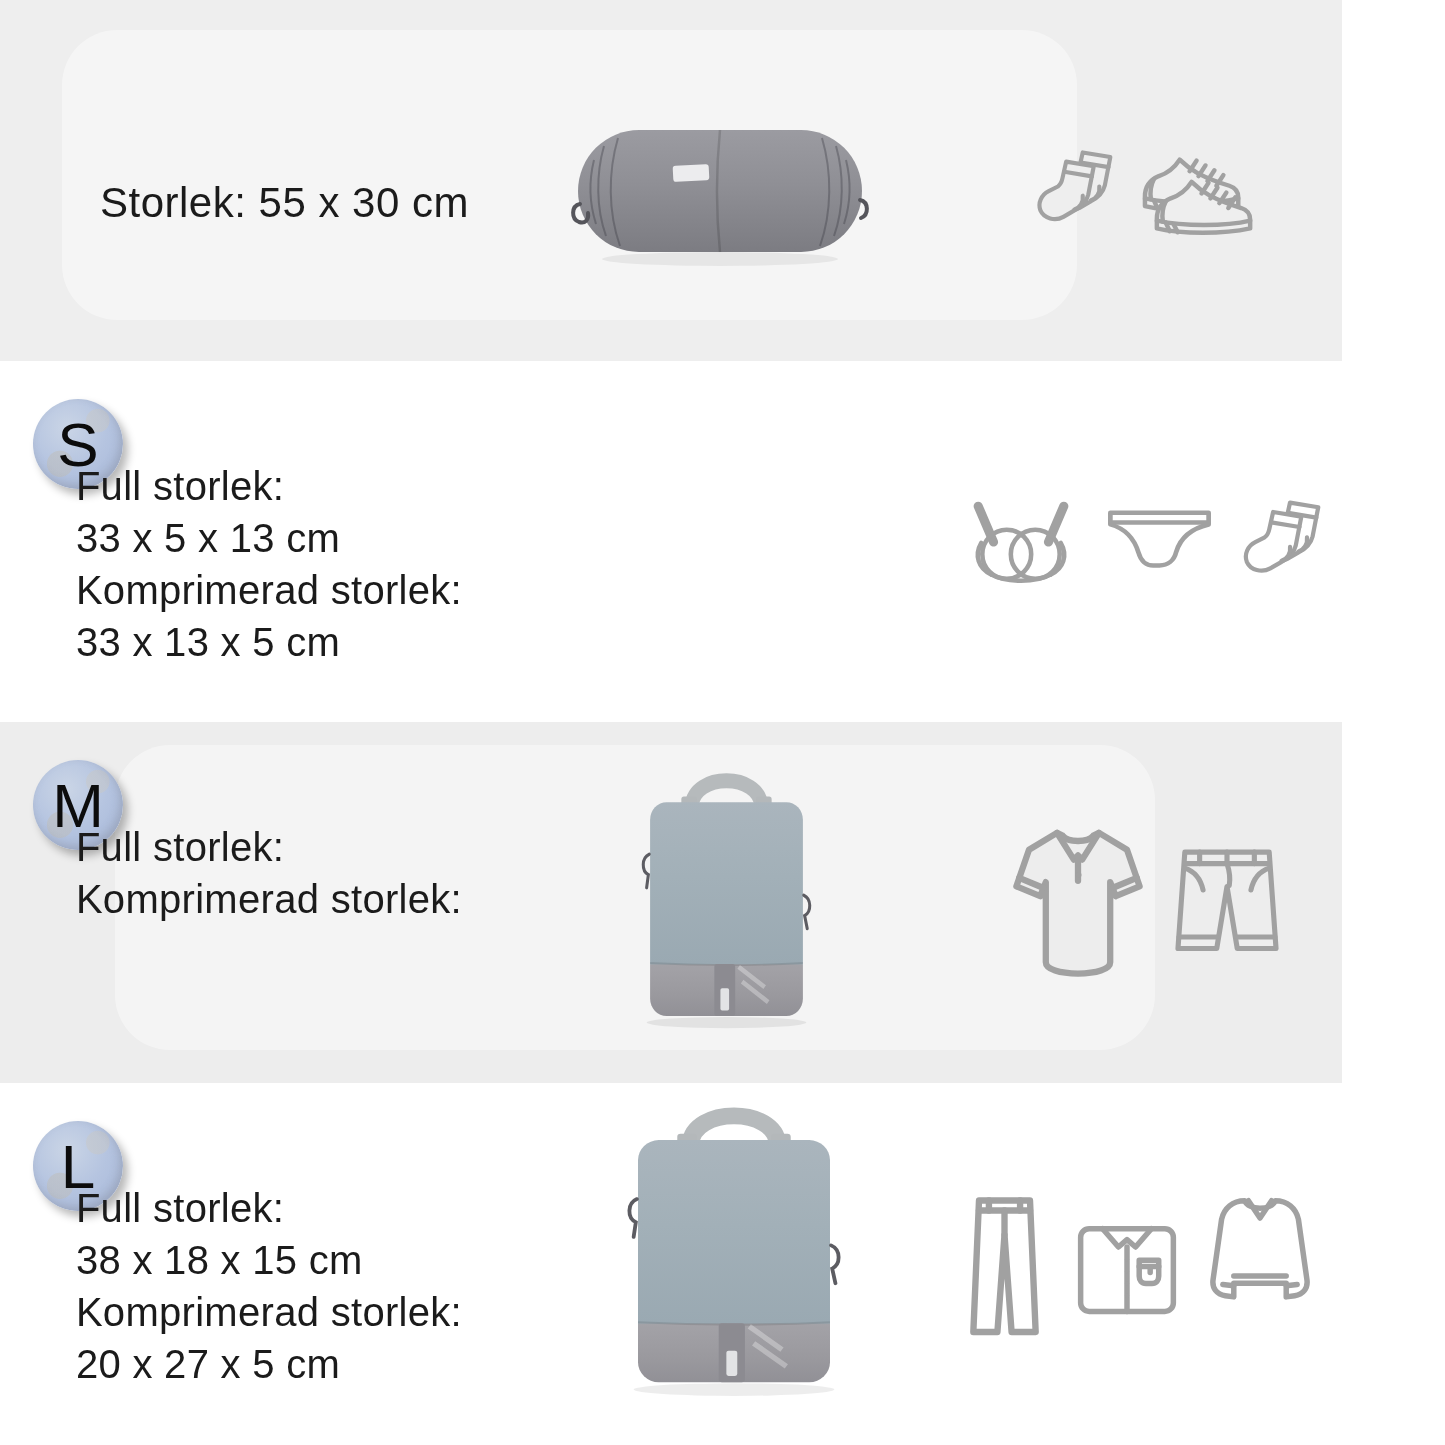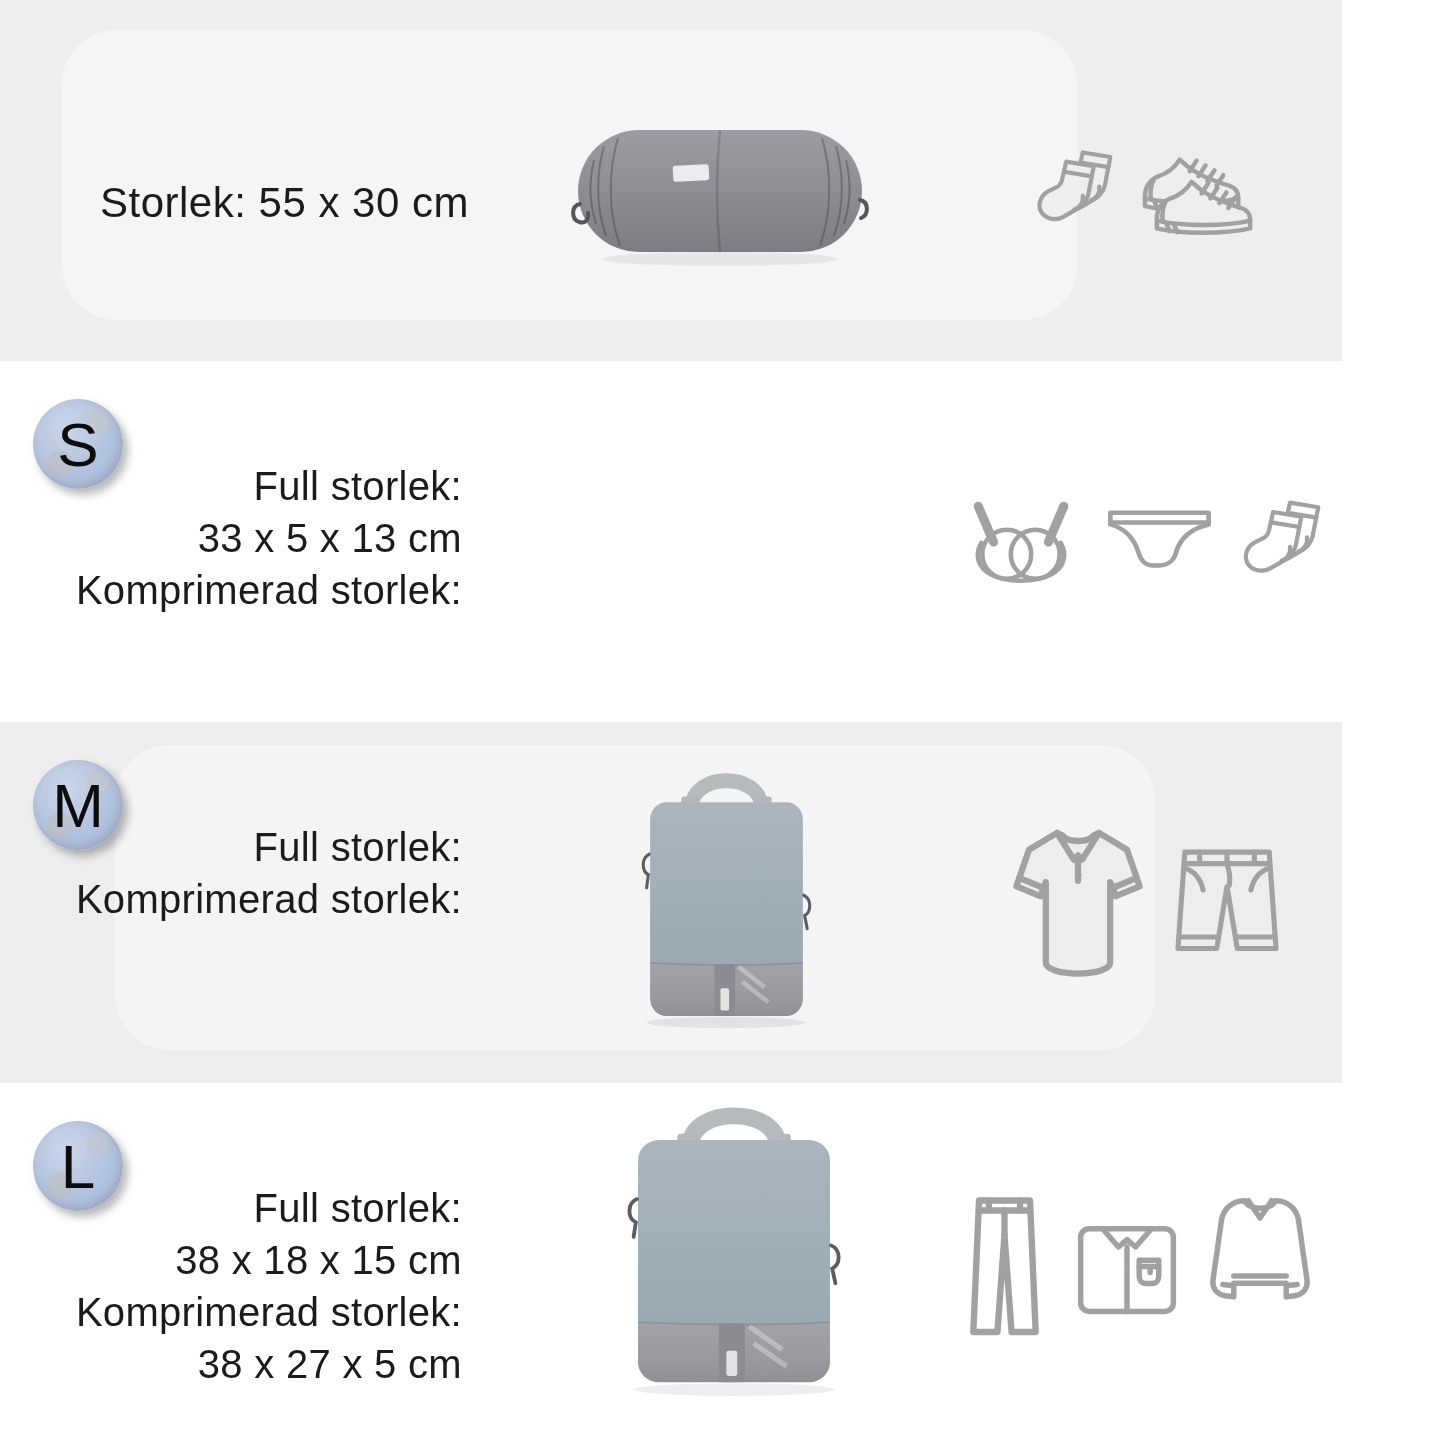--- a/index.html
+++ b/index.html
@@ -13,21 +13,21 @@
   #row-m   {height:361px;background:#ededed;}
   #row-l   {height:362px;background:#ffffff;}
   .card{
     position:absolute;background:rgba(255,255,255,0.42);border-radius:55px;
   }
   .roll-label{
     position:absolute;left:100px;top:178px;font-size:42px;line-height:50px;
     color:#1b1b1b;letter-spacing:0.5px;white-space:nowrap;
   }
   .size-text{
-    position:absolute;right:880px;top:99px;text-align:right;
+    position:absolute;right:880px;top:99px;
     font-size:40px;line-height:52px;color:#1b1b1b;letter-spacing:0.3px;white-space:nowrap;
   }
   .badge{
     position:absolute;left:33px;top:38px;width:90px;height:90px;border-radius:50%;
     display:flex;align-items:center;justify-content:center;
     font-size:62px;font-weight:400;color:#0c0c0c;
     background:
       radial-gradient(circle at 30% 72%, rgba(190,190,188,0.55) 0 14%, rgba(0,0,0,0) 15%),
       radial-gradient(circle at 72% 24%, rgba(200,200,198,0.5) 0 12%, rgba(0,0,0,0) 13%),
       radial-gradient(circle at 38% 32%, #cad5e6 0%, #b5c4e0 48%, #adbddc 75%, #a6b6d4 100%);
@@ -177,20 +177,21 @@
       <use href="#sym-sneakers"></use>
     </svg>
 </section>
 
 <section class="row" id="row-s" style="--bg:#ffffff">
   <div class="badge">S</div>
   <div class="size-text">
     <div>Full storlek:</div>
     <div>33 x 5 x 13 cm</div>
     <div>Komprimerad storlek:</div>
+    <div>33 x 13 x 5 cm</div>
   </div>
 
   <svg class="placed" viewBox="0 0 110 100" preserveAspectRatio="none" style="left:965px;top:131px;width:112px;height:102px">
       <use href="#sym-bra"></use>
     </svg>
   <svg class="placed" viewBox="0 0 110 80" preserveAspectRatio="none" style="left:1102px;top:144px;width:115px;height:78px">
       <use href="#sym-briefs"></use>
     </svg>
   <svg class="placed" viewBox="0 0 100 100" preserveAspectRatio="none" style="left:1228px;top:135px;width:94px;height:94px">
       <use href="#sym-socks"></use>
@@ -214,21 +215,21 @@
       <use href="#sym-shorts"></use>
     </svg>
 </section>
 
 <section class="row" id="row-l" style="--bg:#ffffff">
   <div class="badge">L</div>
   <div class="size-text">
     <div>Full storlek:</div>
     <div>38 x 18 x 15 cm</div>
     <div>Komprimerad storlek:</div>
-    <div>38 x 27 x 5 cm</div>
+    <div>20 x 27 x 5 cm</div>
   </div>
   <svg class="placed" viewBox="0 0 220 285" preserveAspectRatio="none" style="left:614px;top:15px;width:240px;height:300px">
       <use href="#cube-bag"></use>
     </svg>
   <svg class="placed" viewBox="0 0 60 105" preserveAspectRatio="none" style="left:962px;top:109px;width:85px;height:150px">
       <use href="#sym-pants"></use>
     </svg>
   <svg class="placed" viewBox="0 0 100 102" preserveAspectRatio="none" style="left:1066px;top:119px;width:122px;height:124px">
       <use href="#sym-shirt"></use>
     </svg>

